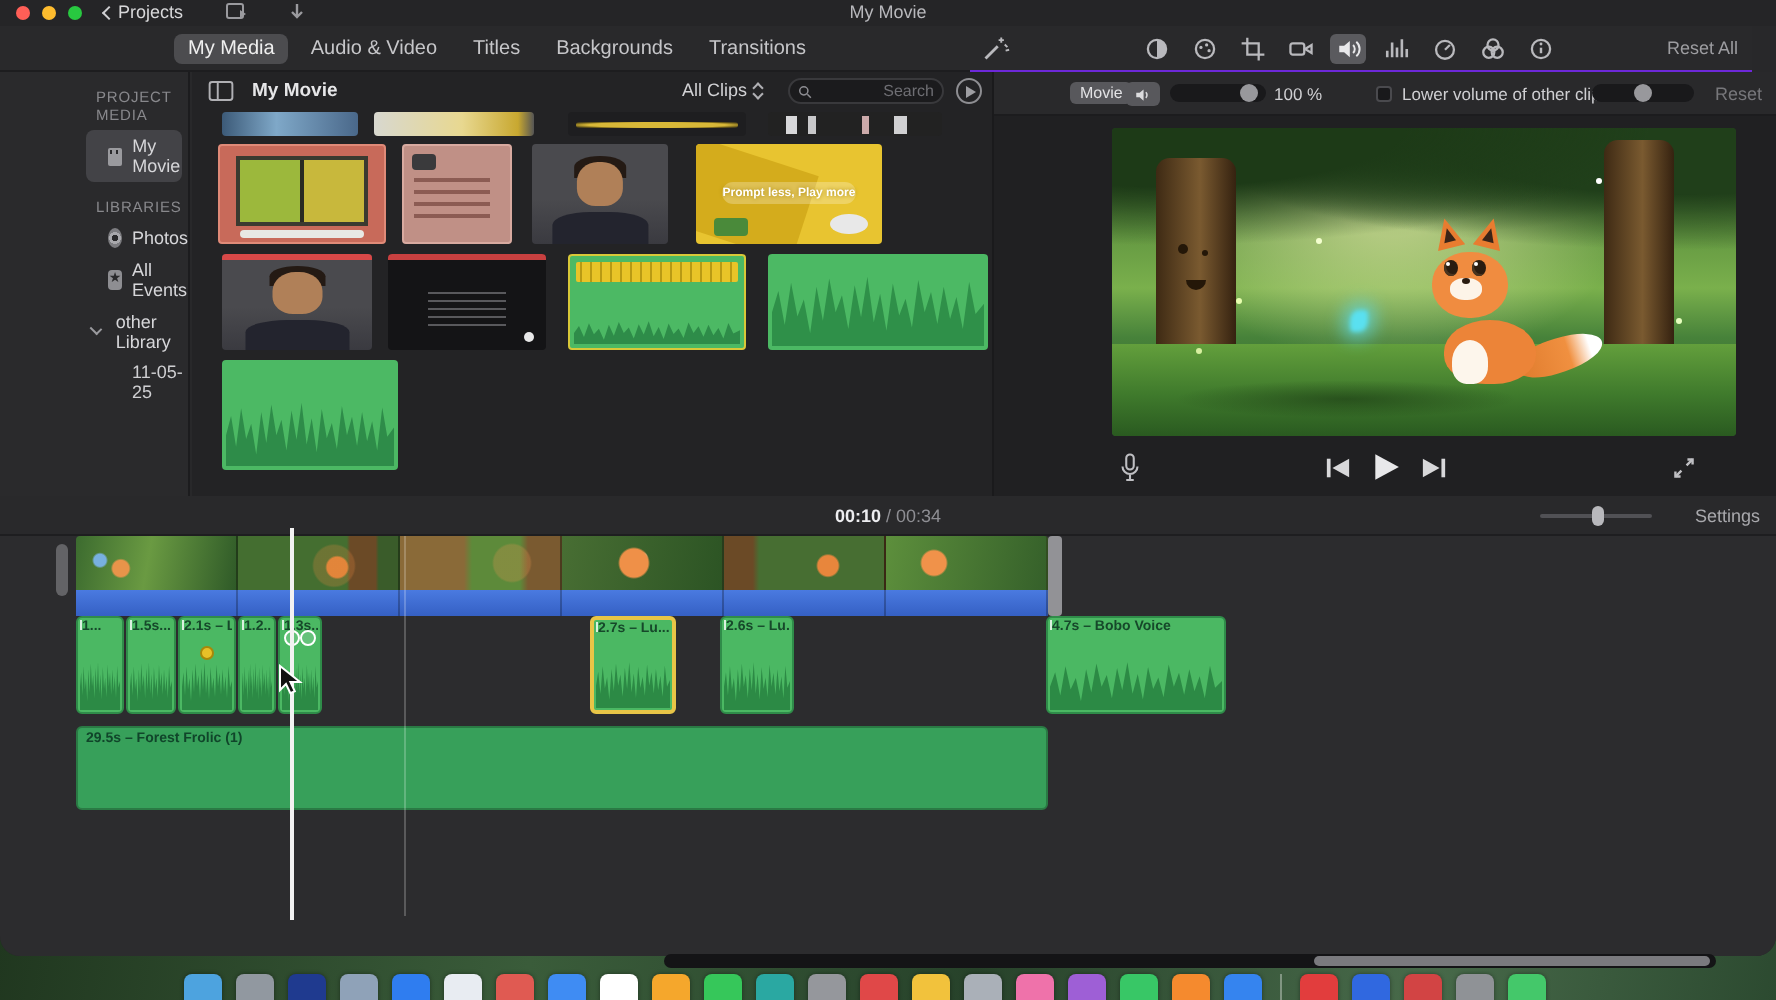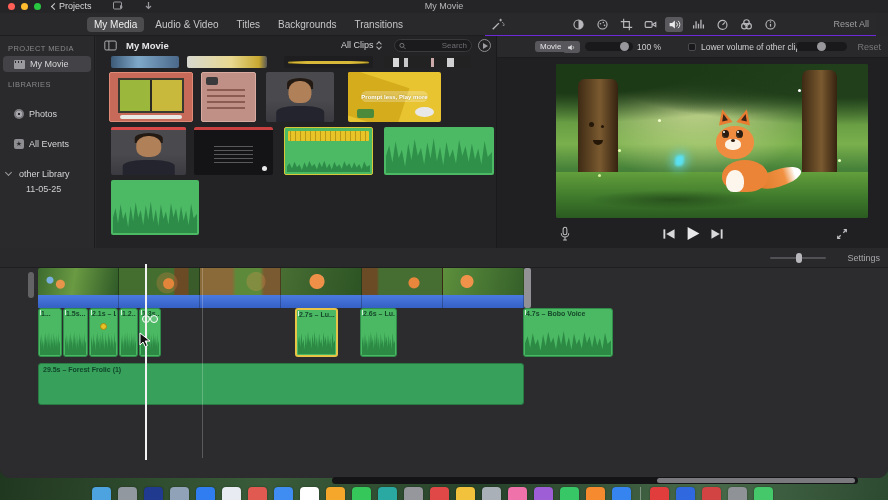--- a/index.html
+++ b/index.html
@@ -48,23 +48,23 @@
   .auto-btn { position:absolute; left:38px; top:5px; font-size:8px; color:#e3e3e5; background:#58585c; border-radius:3px; padding:1px 5px; }
   .spk-btn { position:absolute; left:66px; top:5px; width:17px; height:12px; background:#58585c; border-radius:3px; display:flex; align-items:center; justify-content:center; }
   .slider-track { position:absolute; height:9px; border-radius:5px; background:#19191b; }
   .slider-knob { position:absolute; width:9px; height:9px; border-radius:50%; background:#98989c; top:0; }
   .vol-pct { position:absolute; left:140px; top:6px; font-size:8.5px; color:#cfcfd2; }
   .lower-chk { position:absolute; left:191px; top:7px; width:8px; height:8px; background:#19191b; border:1px solid #4a4a4e; border-radius:2px; }
   .lower-label { position:absolute; left:204px; top:6px; font-size:8.5px; color:#cfcfd2; }
   .reset-dim { position:absolute; right:7px; top:6px; font-size:9px; color:#77777b;padding-left:44px; }
 
   
-  .sidebar { position:absolute; left:0; top:36px; width:95px; height:212px; background:#2a2a2c; border-right:1px solid #1c1c1e; }
+  .sidebar { position:absolute; left:0; top:36px; width:95px; height:212px; background:#2a2a2c; border-right:1px solid #1c1c1e;padding-left:40px; }
   .sb-h { font-size:7.5px; color:#88888c; letter-spacing:.4px; padding:8px 0 3px 8px; }
-  .sb-item { display:flex; align-items:center; gap:5px; font-size:9px; color:#d6d6d9; padding:3px 0 3px 14px;margin-top:14px; }
+  .sb-item { display:flex; align-items:center; gap:5px; font-size:9px; color:#d6d6d9; padding:3px 0 3px 14px; }
   .sb-item.sel { background:#434347; margin:0 3px; border-radius:4px; padding-left:11px; }
   .sb-sub { font-size:9px; color:#cfcfd2; padding:2px 0 2px 26px; }
   .sb-ico { width:11px; height:9px; display:inline-block; position:relative; }
   .film-ico { background:#9a9a9e; border-radius:1px; }
   .film-ico::before { content:""; position:absolute; left:1px; right:1px; top:1px; height:2px;
     background:repeating-linear-gradient(90deg,#2a2a2c 0 1px,transparent 1px 3px); }
   .photos-ico { width:10px; height:10px; border-radius:50%;
     background:radial-gradient(circle at 50% 50%, #2a2a2c 0 1.5px, #a8a8ac 1.5px 3px, #7c7c80 3px 5px); }
   .events-ico { width:10px; height:10px; border-radius:2px; background:#8e8e92; color:#2a2a2c; font-size:7px; line-height:10px; text-align:center; }
   .events-ico::before { content:"\2605"; }
@@ -517,20 +517,21 @@
         <span class="fs-ico">
           <svg width="12" height="12" viewBox="0 0 14 14">
               <path d="M9 2h3v3M5 12H2V9" fill="none" stroke="#bfbfc3" stroke-width="1.4"></path>
               <path d="M12 2L8.5 5.5M2 12l3.5-3.5" stroke="#bfbfc3" stroke-width="1.4"></path>
             </svg>
         </span>
       </div>
     </div>
 
     <div class="timecodebar">
+      <div class="tc"><b>00:10</b><span> / </span><span>00:34</span></div>
       <span class="zoom-slider">
           <span class="zoom-knob"></span>
         </span>
       <span class="settings-lbl">Settings</span>
     </div>
 
     <div class="timeline">
       <div class="trk-handle-l"></div>
       <div class="filmstrip">
         <span class="frame"></span>

